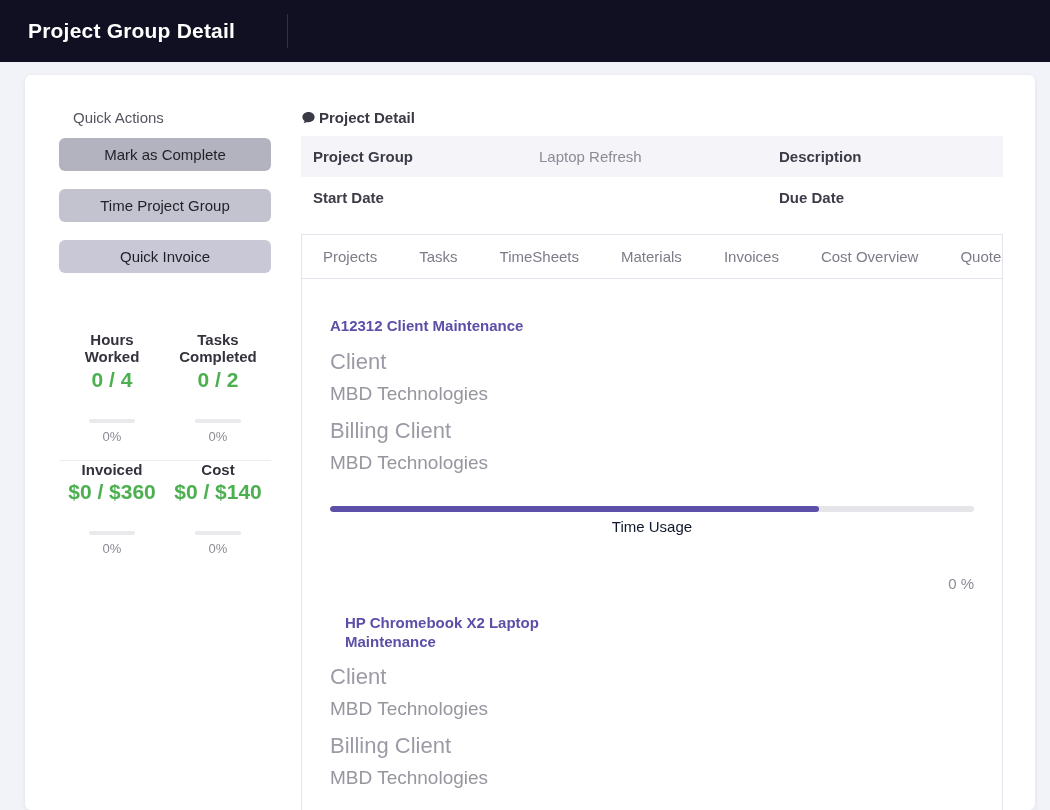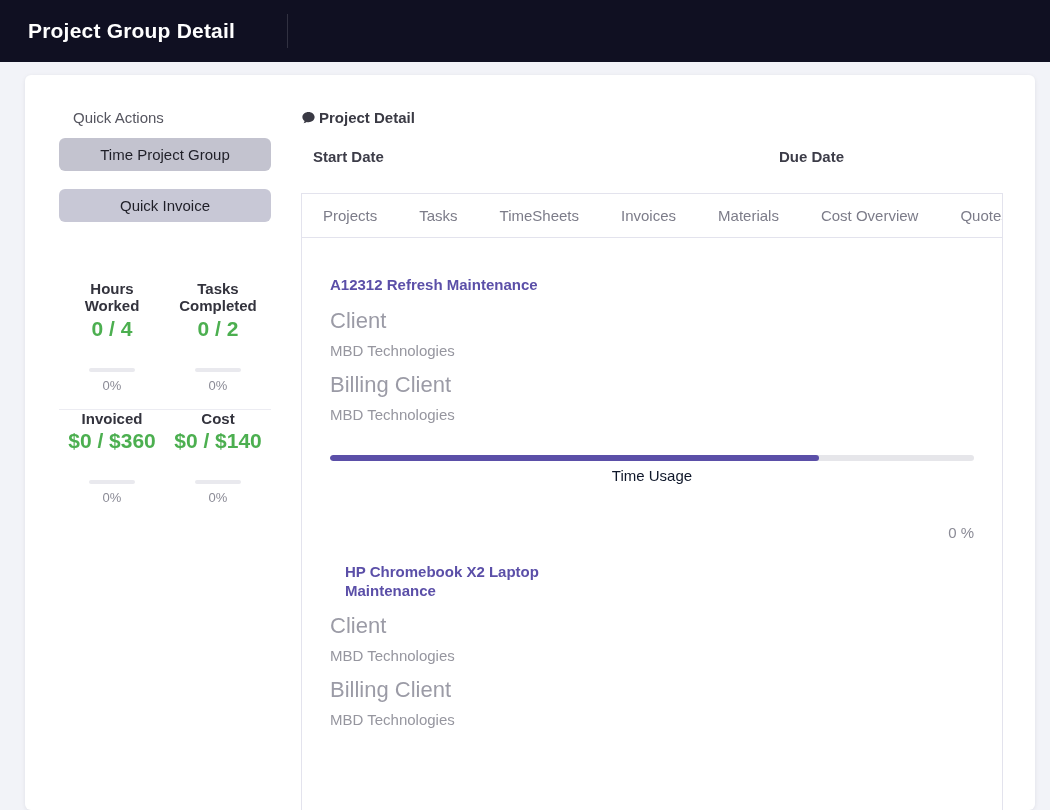--- a/index.html
+++ b/index.html
@@ -155,21 +155,21 @@
   }
   .proj-title.wrap { max-width: 240px; margin-left: 15px; }
 
   .client-h {
     font-size: 22px;
     font-weight: 500;
     color: #9b9ba6;
     margin-top: 13px;
   }
   .client-v {
-    font-size: 15px;
+    font-size: 19px;
     color: #96969f;
     margin-top: 8px;
   }
 
   .usage { margin-top: 32px; }
   .ubar {
     height: 6px;
     border-radius: 3px;
     background: #e6e6ea;
     overflow: hidden;
@@ -199,20 +199,21 @@
 <header class="topbar">
   <h1>Project Group Detail</h1>
   <div class="vdiv"></div>
 </header>
 
 <div class="card">
 
   <div class="leftcol">
     <div class="qa-label">Quick Actions</div>
 
+    <button class="qa-btn b0">Mark as Complete</button>
     <button class="qa-btn b1">Time Project Group</button>
     <button class="qa-btn b2">Quick Invoice</button>
 
     <div class="stats">
       <div class="stat">
         <div class="slabel">Hours Worked</div>
         <div class="svalue">0 / 4</div>
         <div class="sbar"></div>
         <div class="spct">0%</div>
       </div>
@@ -242,42 +243,47 @@
     <div class="detail-head">
       <span>
         <svg width="15" height="14" viewBox="0 0 16 16" fill="#3a3a44">
           <path d="M8 1C4.1 1 1 3.6 1 6.8c0 1.8 1 3.4 2.5 4.5-.1.9-.5 1.9-1.2 2.6 1.4-.1 2.7-.7 3.6-1.4.7.2 1.4.3 2.1.3 3.9 0 7-2.6 7-5.9S11.9 1 8 1z"></path>
         </svg>
       </span>
       <span>Project Detail</span>
     </div>
 
     <div class="dtable">
+      <div class="drow striped">
+        <div class="c-bold">Project Group</div>
+        <div class="c-val">Laptop Refresh</div>
+        <div class="c-bold">Description</div>
+      </div>
       <div class="drow">
         <div class="c-bold">Start Date</div>
         <div class="c-val"></div>
         <div class="c-bold">Due Date</div>
       </div>
     </div>
 
     <div class="panel">
       <div class="tabs">
         <div class="tab">Projects</div>
         <div class="tab">Tasks</div>
         <div class="tab">TimeSheets</div>
+        <div class="tab">Materials</div>
         <div class="tab">Invoices</div>
-        <div class="tab">Materials</div>
         <div class="tab">Cost Overview</div>
         <div class="tab">Quotes</div>
       </div>
 
       <div class="panel-body">
 
         <div class="proj-card">
-          <a class="proj-title">A12312 Refresh Maintenance</a>
+          <a class="proj-title">A12312 Client Maintenance</a>
           <div class="client-h">Client</div>
           <div class="client-v">MBD Technologies</div>
           <div class="client-h">Billing Client</div>
           <div class="client-v">MBD Technologies</div>
 
           <div class="usage">
             <div class="ubar">
               <div class="fill" style="width: 76%;"></div>
             </div>
             <div class="ulabel">Time Usage</div>

